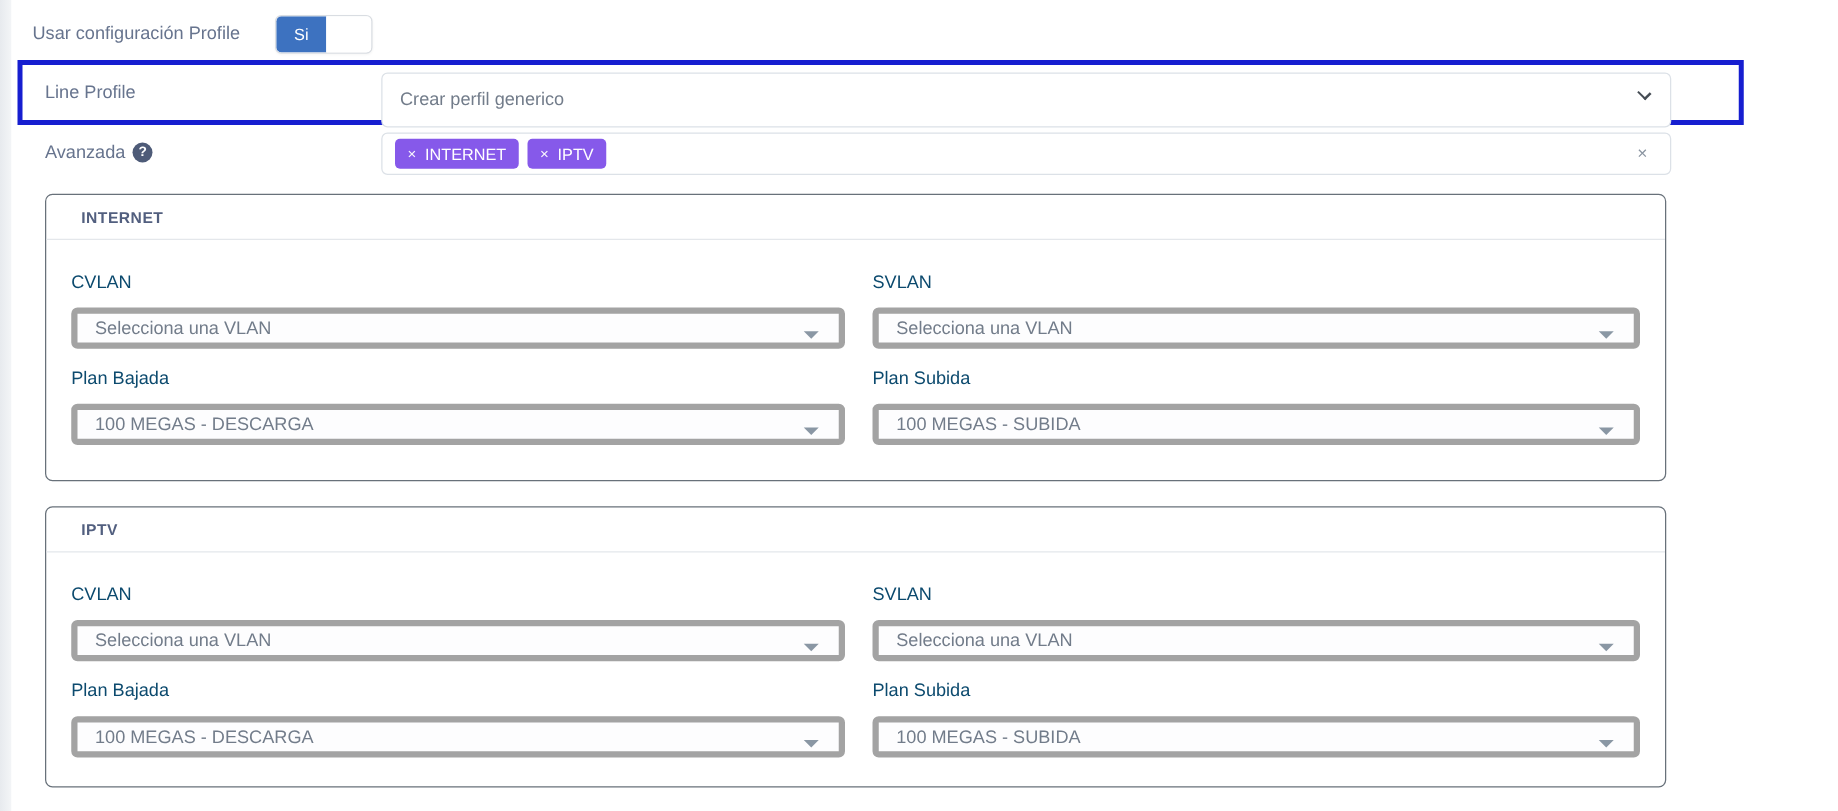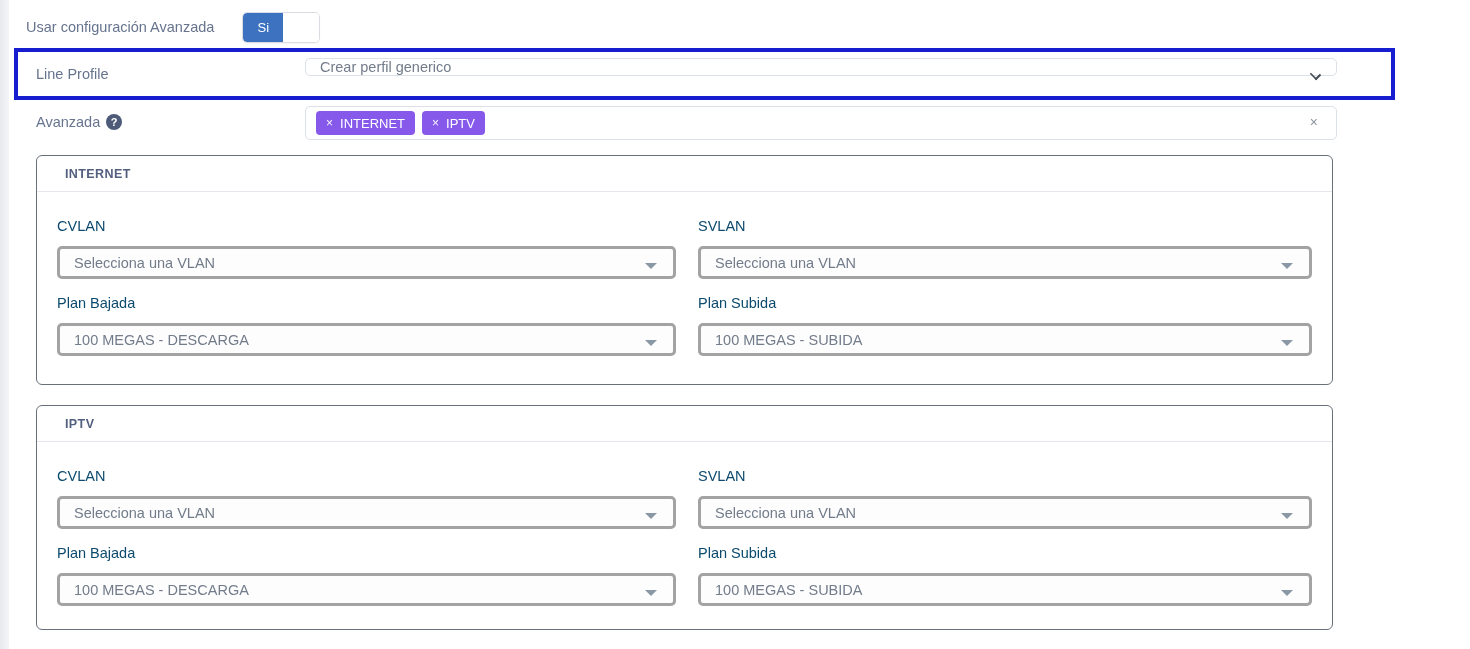--- a/index.html
+++ b/index.html
@@ -28,21 +28,21 @@
   .toggle-off { flex: 1; background: #ffffff; }
 
   
   .lineprofile-row {
     position: absolute; left: 14px; top: 48px; width: 1381px; height: 52px;
     border: 4px solid #161ed0; background: #ffffff;
     display: flex; align-items: center;
   }
   .lineprofile-label { font-size: 14.5px; color: #67748e; margin-left: 18px; }
   .lineprofile-select {
-    position: absolute; left: 287px; top: 6px; width: 1032px; height: 18px;
+    position: absolute; left: 287px; top: 6px; width: 1032px; height: 44px;
     border: 1px solid #dce1e7; border-radius: 5px; background: #ffffff;
     display: flex; align-items: center; padding: 0 14px; cursor: pointer;
   }
   .lineprofile-select .value { font-size: 14.5px; color: #727c8a; }
   .chevron-down {
     position: absolute; right: 16px; top: 11px;
     width: 9px; height: 9px;
     border-right: 2px solid #454c54; border-bottom: 2px solid #454c54;
     transform: rotate(45deg) scaleY(0.8);
   }
@@ -87,41 +87,41 @@
     display: flex; align-items: center; padding-left: 28px;
   }
   .card-title {
     font-size: 12.5px; font-weight: bold; color: #525f7f; letter-spacing: 0.4px;
   }
   .card-body { padding: 26px 20px 0 20px; }
   .field-grid { display: grid; grid-template-columns: 619px 614px; column-gap: 22px; }
   .field { }
   .field-label { font-size: 14.5px; color: #0c4a6e; margin-bottom: 12px; }
   .select {
-    position: relative; height: 33px; border: 3px solid #a3a3a3; border-radius: 5px;
+    position: relative; height: 33px; border: 5px solid #a3a3a3; border-radius: 5px;
     background: #fdfdfe; display: flex; align-items: center; padding: 0 14px;
     cursor: pointer;
   }
   .select .value { font-size: 14.5px; color: #727c8a; white-space: nowrap; }
   .caret-down {
     position: absolute; right: 16px; top: 14px;
     width: 0; height: 0;
     border-left: 6px solid transparent; border-right: 6px solid transparent;
     border-top: 6px solid #8a97a4;
   }
   .row2 { margin-top: 16px; }
 </style>
 </head>
 <body>
 
 <div class="page">
   <div class="left-strip"></div>
 
   <div class="toggle-row">
-    <span class="toggle-label">Usar configuración Avanzada</span>
+    <span class="toggle-label">Usar configuración Profile</span>
     <div class="toggle">
       <div class="toggle-on">Si</div>
       <div class="toggle-off"></div>
     </div>
   </div>
 
   <div class="lineprofile-row">
     <span class="lineprofile-label">Line Profile</span>
     <div class="lineprofile-select">
       <span class="value">Crear perfil generico</span>

